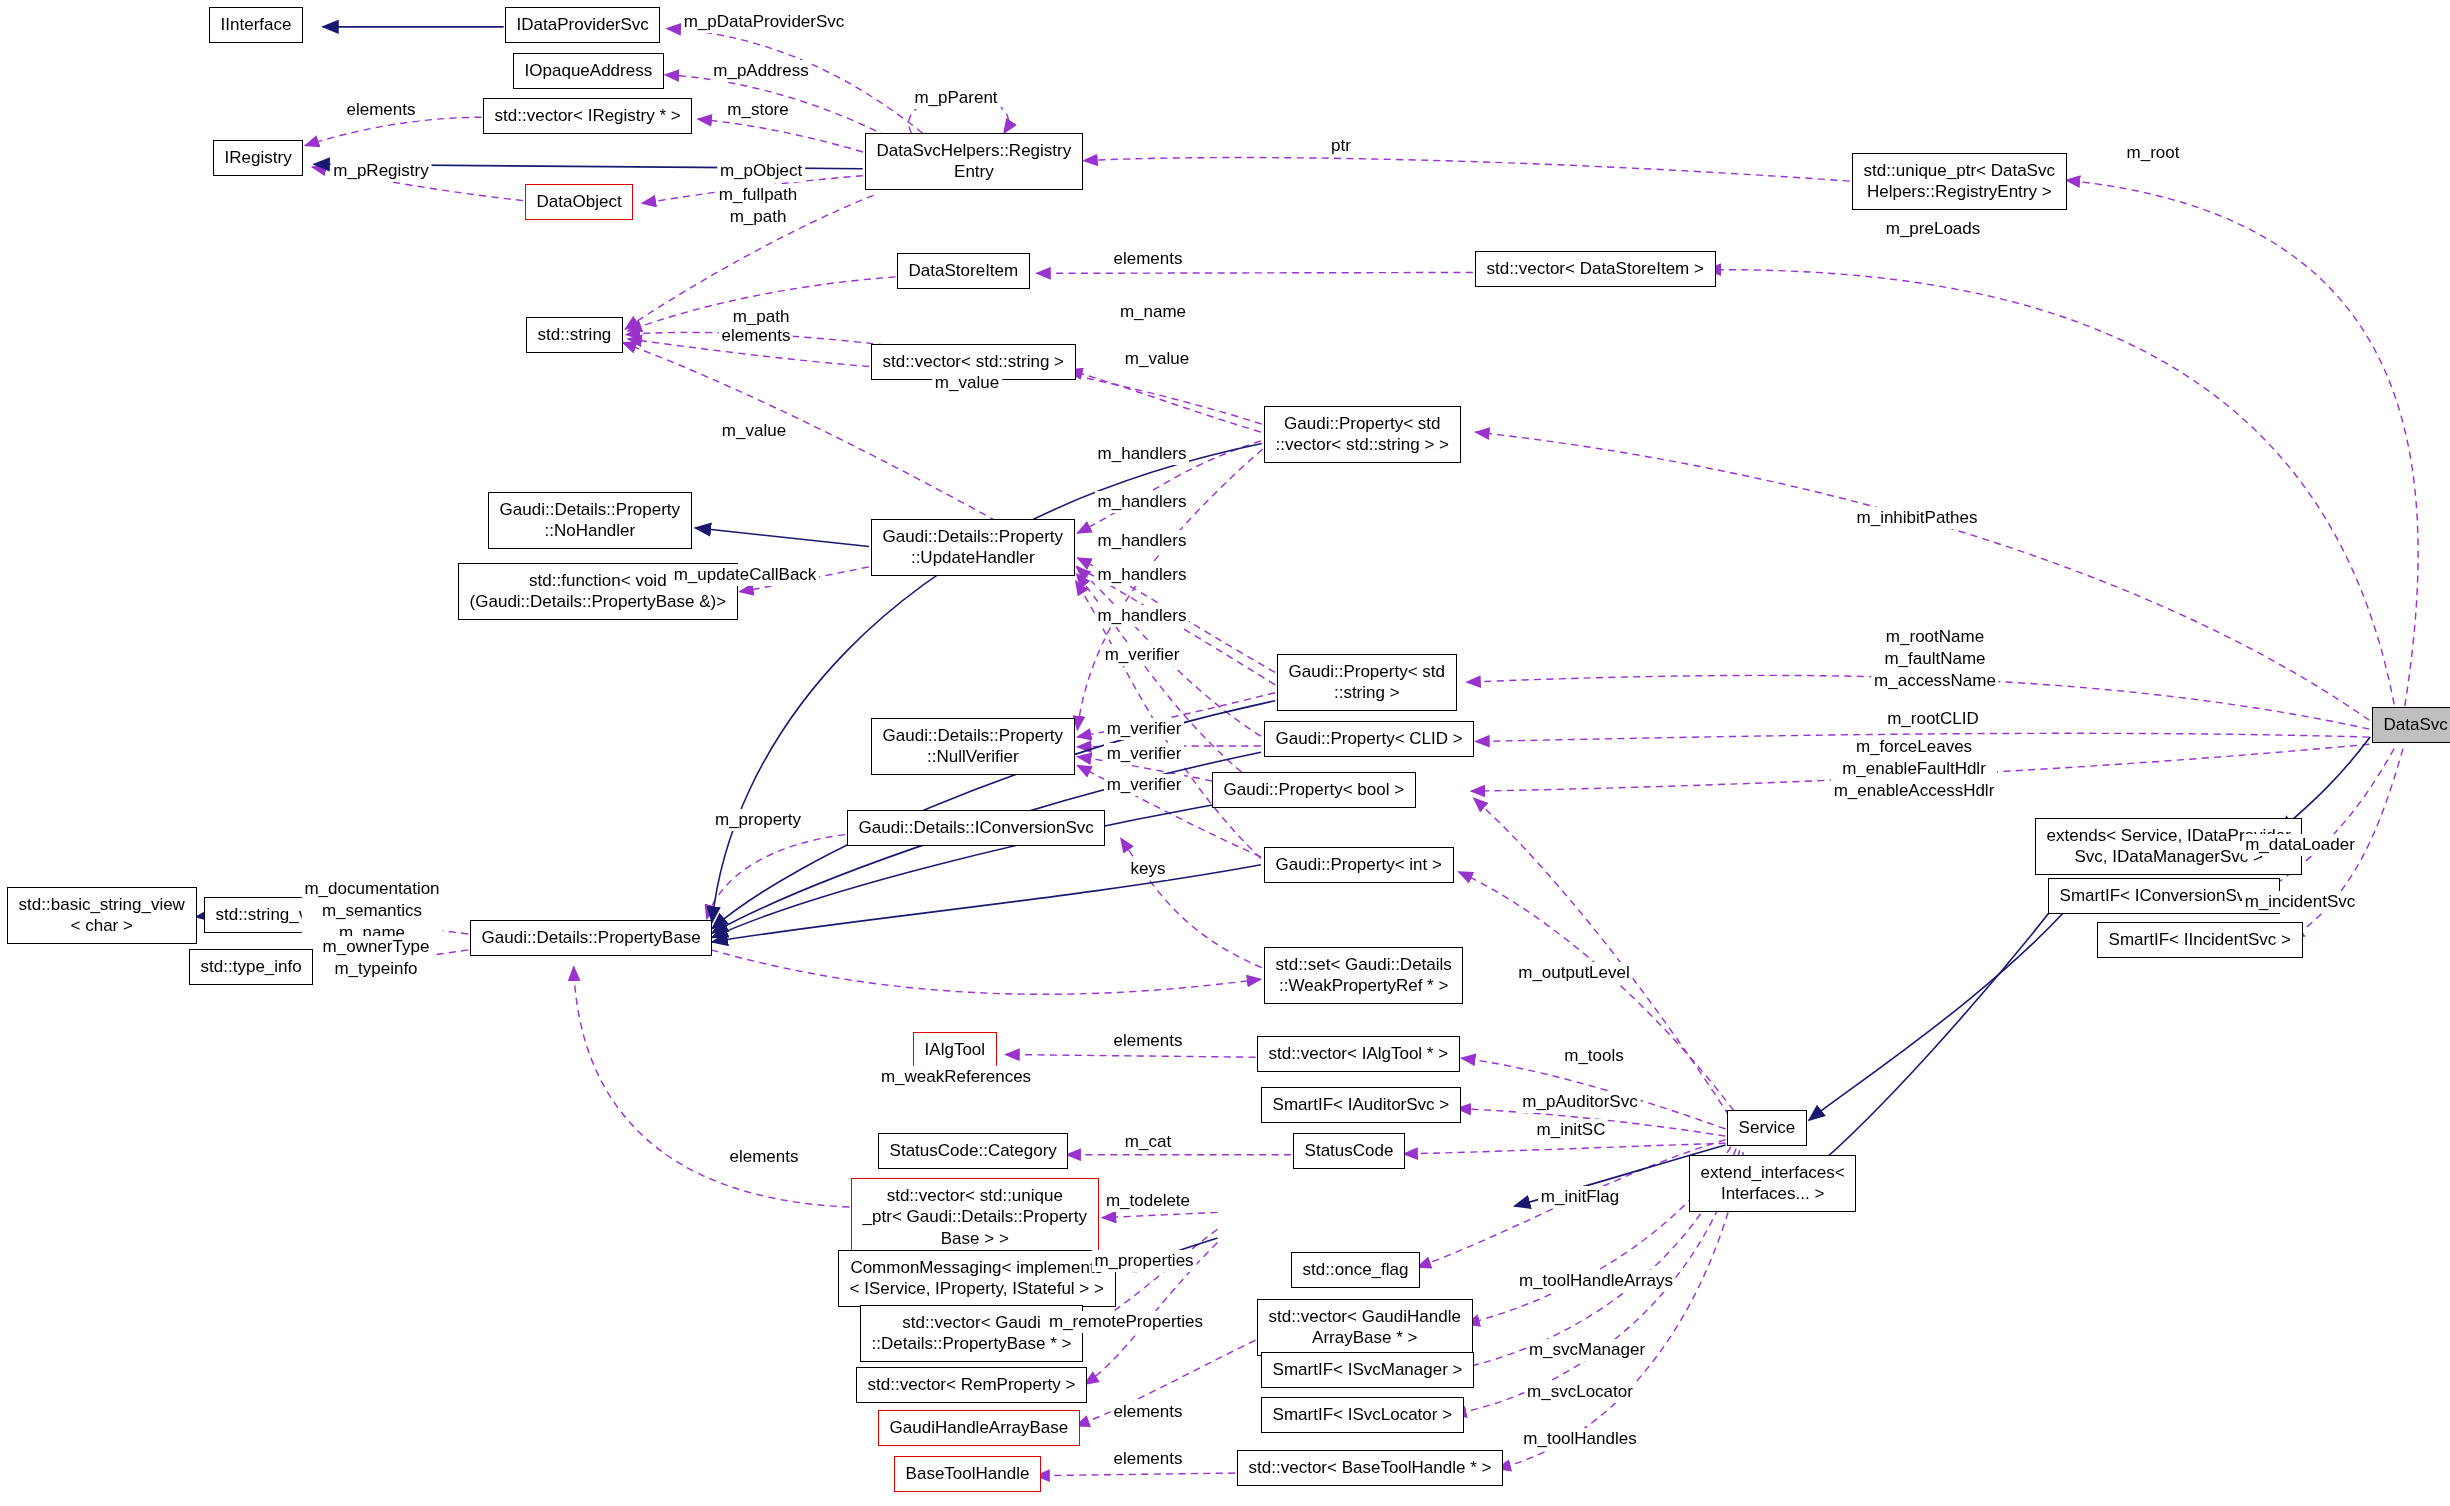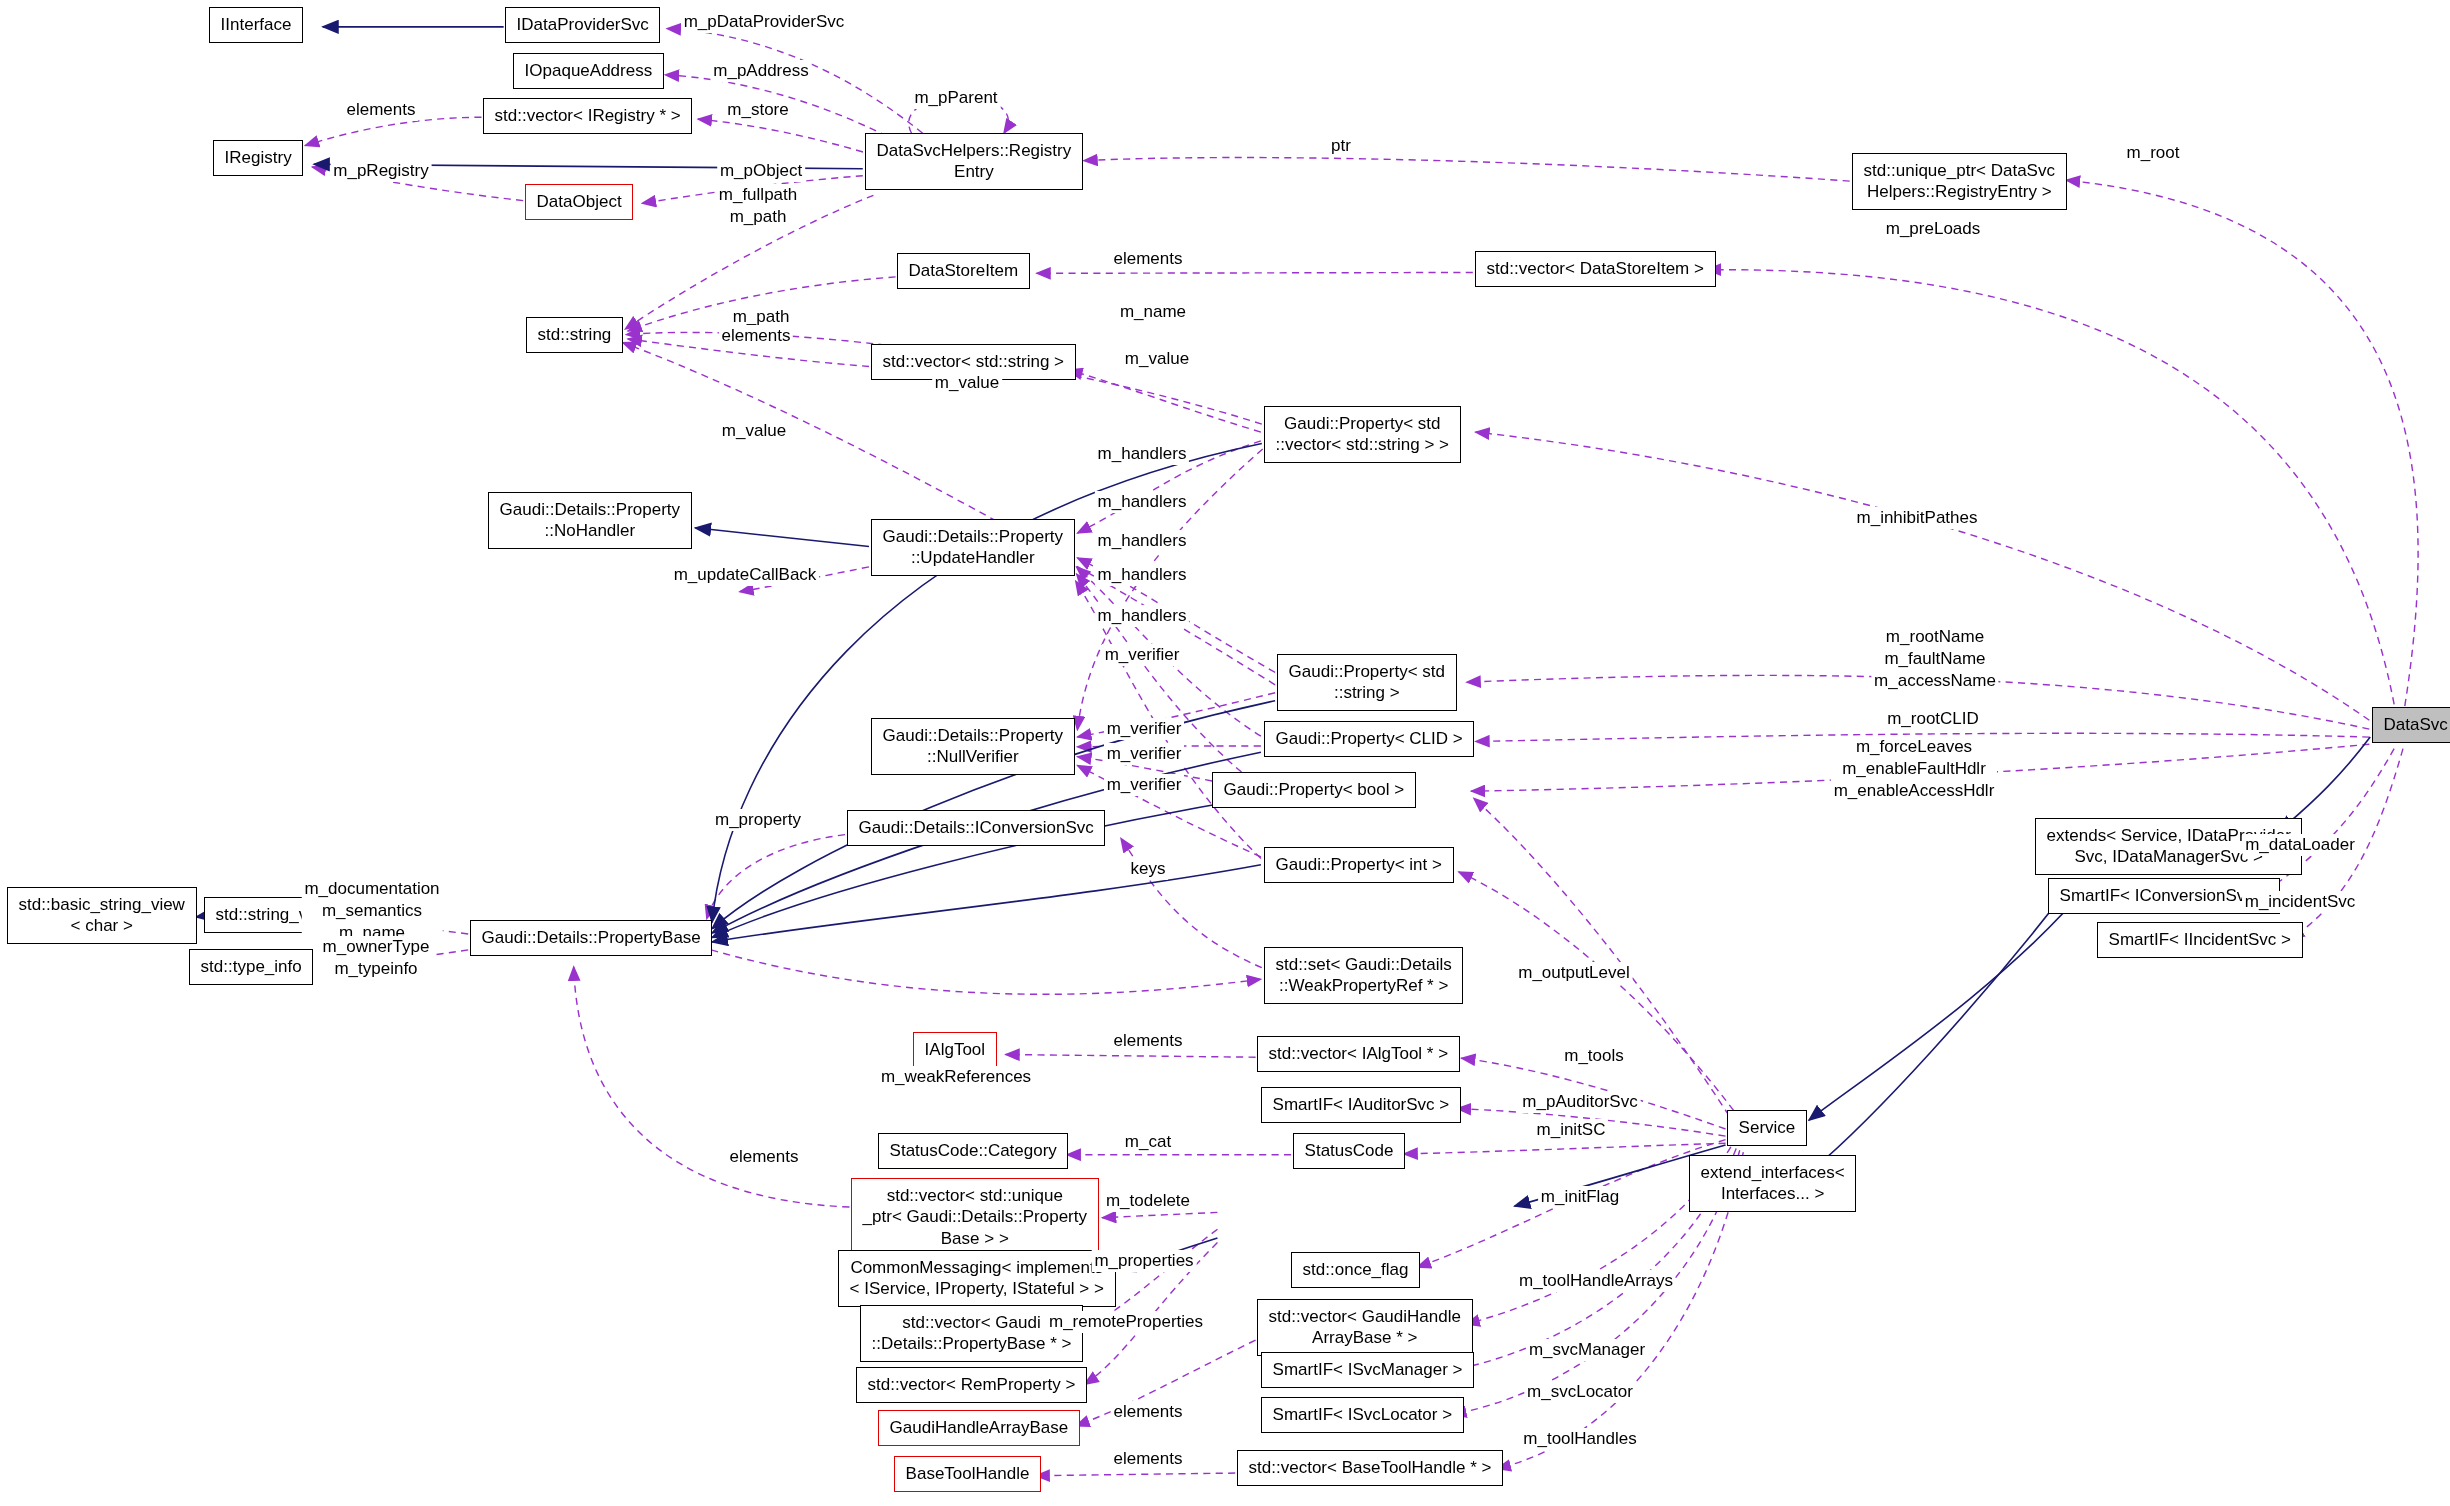--- a/index.html
+++ b/index.html
@@ -117,20 +117,22 @@
   <div class="node" style="left:897px;top:253px">DataStoreItem</div>
   <div class="node" style="left:1475px;top:251px">std::vector&lt; DataStoreItem &gt;</div>
   <div class="node" style="left:526px;top:317px">std::string</div>
   <div class="node" style="left:871px;top:344px">std::vector&lt; std::string &gt;</div>
   <div class="node" style="left:1264px;top:406px">Gaudi::Property&lt; std
 ::vector&lt; std::string &gt; &gt;</div>
   <div class="node" style="left:488px;top:492px">Gaudi::Details::Property
 ::NoHandler</div>
   <div class="node" style="left:871px;top:519px">Gaudi::Details::Property
 ::UpdateHandler</div>
+  <div class="node" style="left:458px;top:563px">std::function&lt; void
+(Gaudi::Details::PropertyBase &amp;)&gt;</div>
   <div class="node" style="left:1277px;top:654px">Gaudi::Property&lt; std
 ::string &gt;</div>
   <div class="node" style="left:871px;top:718px">Gaudi::Details::Property
 ::NullVerifier</div>
   <div class="node" style="left:1264px;top:721px">Gaudi::Property&lt; CLID &gt;</div>
   <div class="node" style="left:1212px;top:772px">Gaudi::Property&lt; bool &gt;</div>
   <div class="node" style="left:847px;top:810px">Gaudi::Details::IConversionSvc</div>
   <div class="node" style="left:1264px;top:847px">Gaudi::Property&lt; int &gt;</div>
   <div class="node" style="left:7px;top:887px">std::basic_string_view
 &lt; char &gt;</div>

